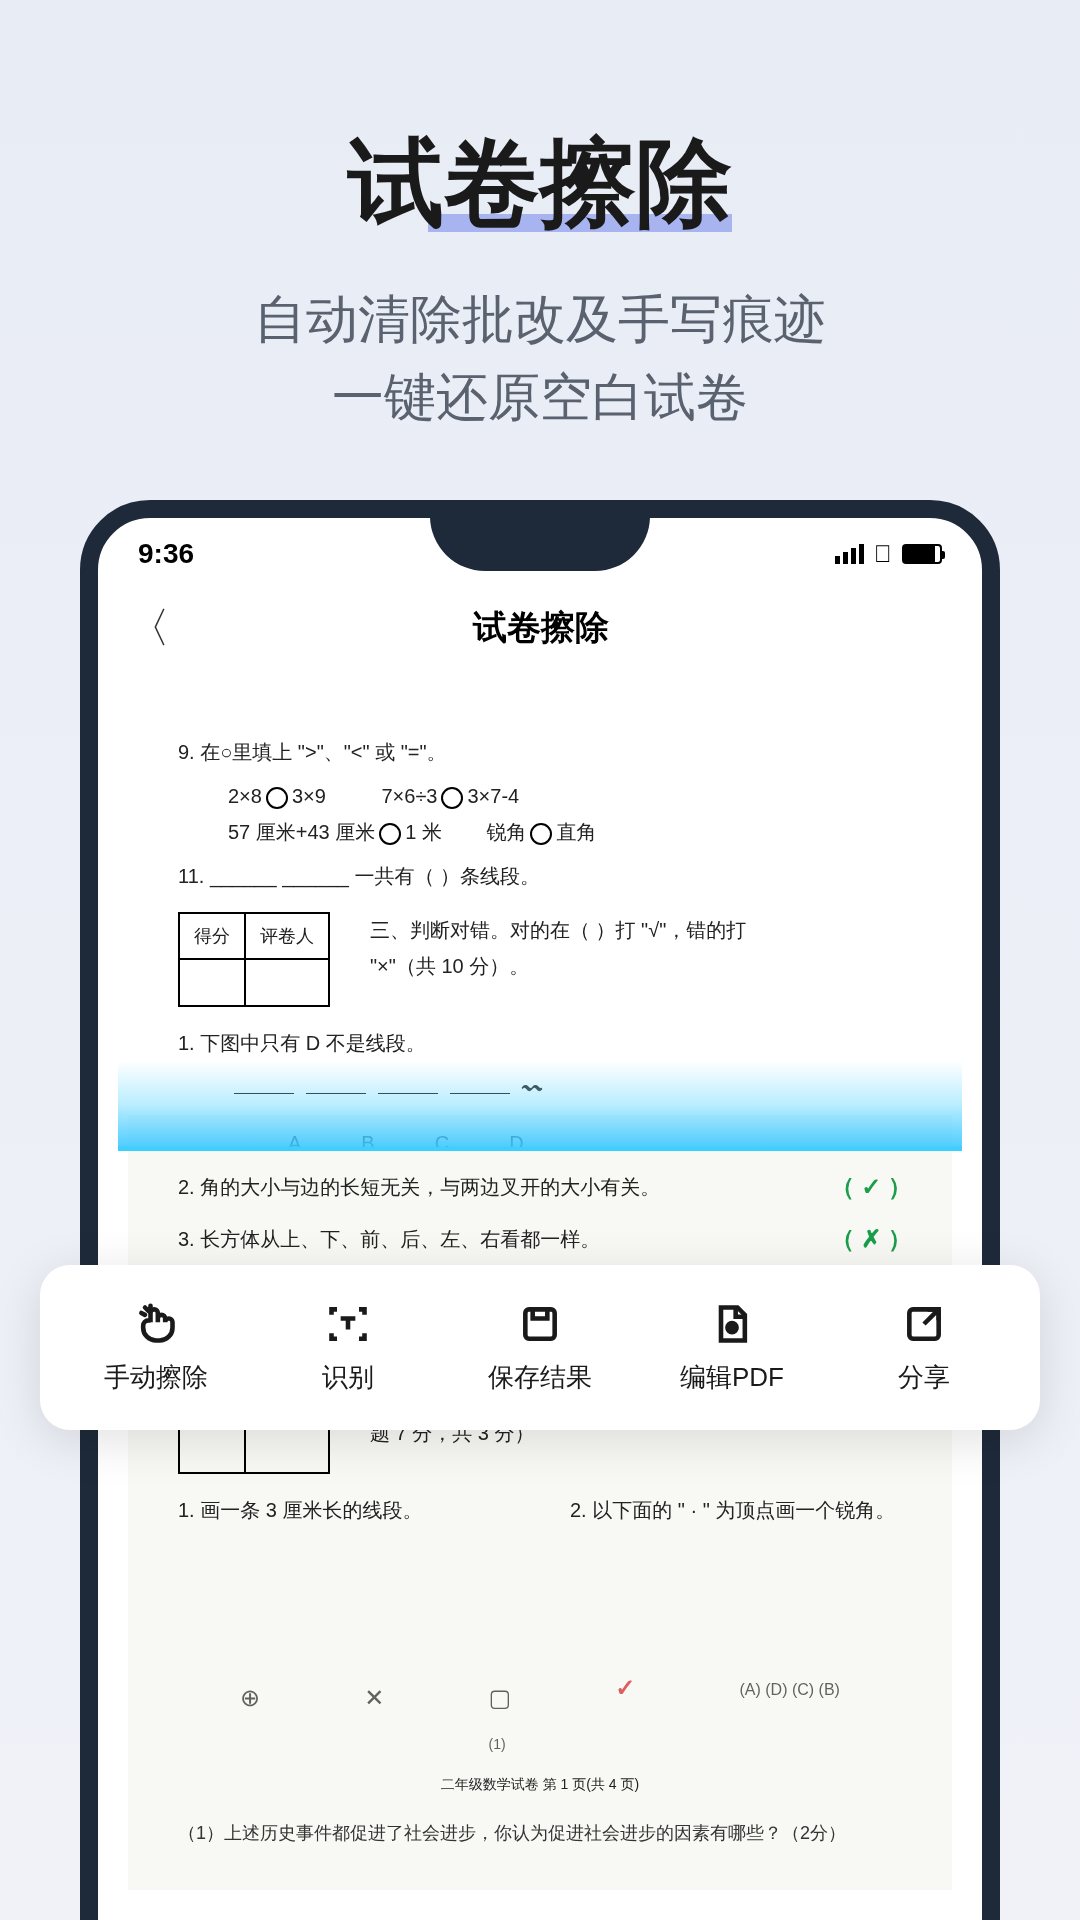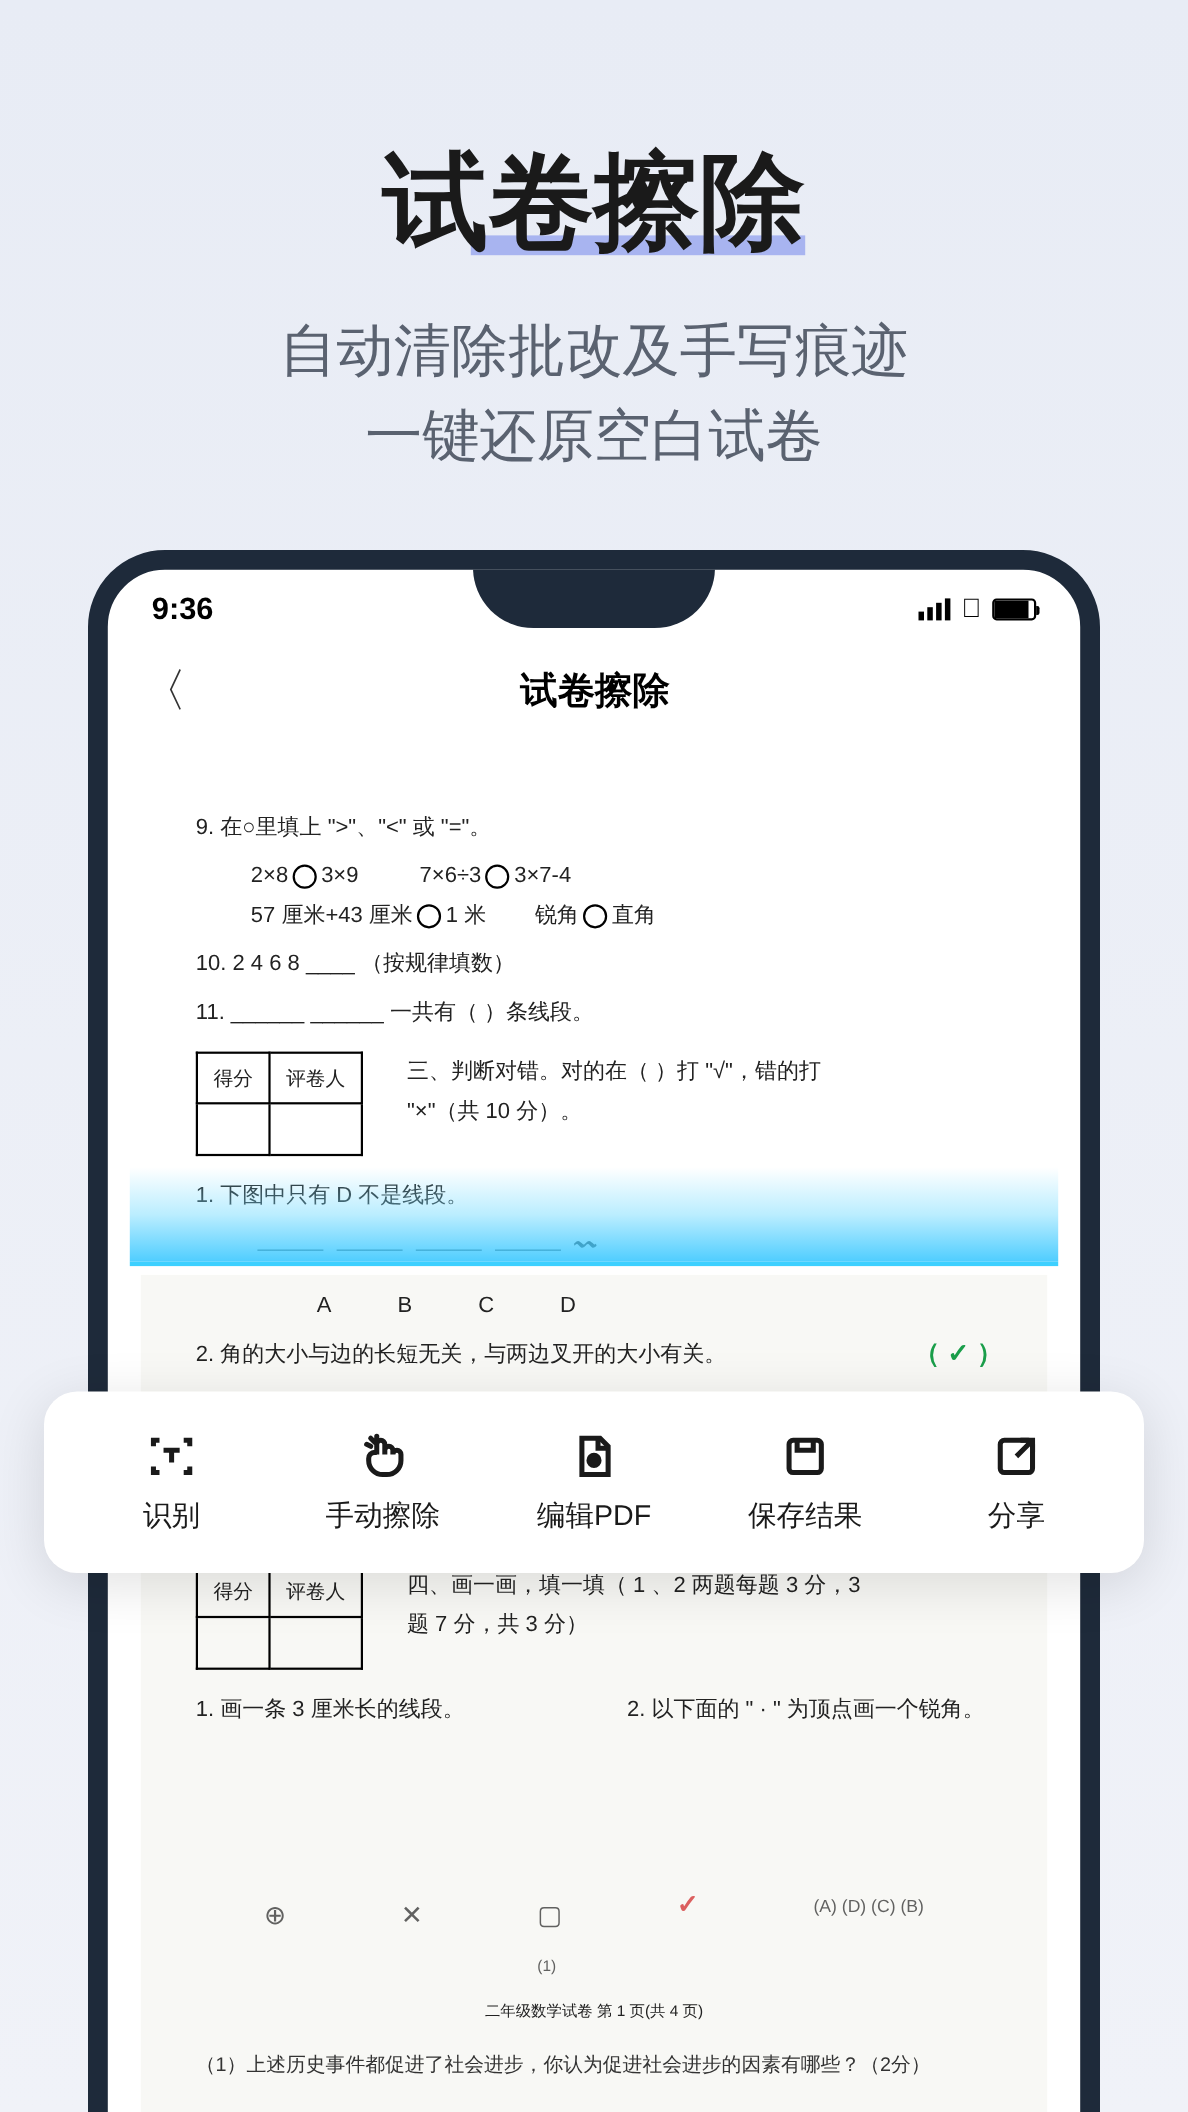--- a/index.html
+++ b/index.html
@@ -190,21 +190,20 @@
         <div class="sub">
           <span>2×8</span><span class="circle"></span><span>3×9</span>
           &nbsp;&nbsp;&nbsp;&nbsp;&nbsp;&nbsp;&nbsp;&nbsp;
           <span>7×6÷3</span><span class="circle"></span><span>3×7-4</span>
         </div>
         <div class="sub">
           <span>57 厘米+43 厘米</span><span class="circle"></span><span>1 米</span>
           &nbsp;&nbsp;&nbsp;&nbsp;&nbsp;&nbsp;
           <span>锐角</span><span class="circle"></span><span>直角</span>
         </div>
-        <div class="q">10.   2   4   6   8  ____  （按规律填数）</div>
         <div class="q">11.   ______   ______   一共有（    ）条线段。</div>
         <div style="display:flex; align-items:flex-start;">
           <table class="score-table">
             <tbody>
                 <tr>
                   <td>得分</td>
                   <td>评卷人</td>
                 </tr>
             <tr>
                   <td>&nbsp;</td>
@@ -268,56 +267,56 @@
         <div class="footer-q">（1）上述历史事件都促进了社会进步，你认为促进社会进步的因素有哪些？（2分）</div>
       </div>
     </div>
   </div>
 </div>
 
 <div class="bottom-bar">
   <div class="bb-item">
     <div class="bb-icon">
       <svg viewBox="0 0 24 24">
-          <path d="M3 7V4h3M21 7V4h-3M3 17v3h3M21 17v3h-3M8 9h8M12 9v6"></path>
-        </svg>
-    </div>
-    <div class="bb-label">识别</div>
-  </div>
-  <div class="bb-item">
-    <div class="bb-icon">
-      <svg viewBox="0 0 24 24">
           <path d="M9 11V6a2 2 0 014 0v5m0 0V9a2 2 0 014 0v2m0 0a2 2 0 014 0v3a7 7 0 01-7 7h-2a7 7 0 01-7-7v-1a3 3 0 013-3h1"></path>
           <path d="M6 3l2 2M4 6l2 1M9 2v2" stroke-linecap="round"></path>
         </svg>
     </div>
     <div class="bb-label">手动擦除</div>
+  </div>
+  <div class="bb-item">
+    <div class="bb-icon">
+      <svg viewBox="0 0 24 24">
+          <path d="M3 7V4h3M21 7V4h-3M3 17v3h3M21 17v3h-3M8 9h8M12 9v6"></path>
+        </svg>
+    </div>
+    <div class="bb-label">识别</div>
+  </div>
+  <div class="bb-item">
+    <div class="bb-icon">
+      <svg viewBox="0 0 24 24">
+          <rect x="4" y="4" width="16" height="16" rx="2"></rect>
+          <path d="M8 4v5h8V4"></path>
+        </svg>
+    </div>
+    <div class="bb-label">保存结果</div>
   </div>
   <div class="bb-item">
     <div class="bb-icon">
       <svg viewBox="0 0 24 24">
           <path d="M6 3h9l4 4v14H6z"></path>
           <path d="M14 3v5h5"></path>
           <circle cx="12" cy="14" r="2.5"></circle>
           <path d="M10 16l4-4M10 12l4 4"></path>
         </svg>
     </div>
     <div class="bb-label">编辑PDF</div>
   </div>
   <div class="bb-item">
     <div class="bb-icon">
       <svg viewBox="0 0 24 24">
           <rect x="4" y="4" width="16" height="16" rx="2"></rect>
-          <path d="M8 4v5h8V4"></path>
-        </svg>
-    </div>
-    <div class="bb-label">保存结果</div>
-  </div>
-  <div class="bb-item">
-    <div class="bb-icon">
-      <svg viewBox="0 0 24 24">
-          <rect x="4" y="4" width="16" height="16" rx="2"></rect>
           <path d="M14 4l6 0 0 6M20 4l-8 8"></path>
         </svg>
     </div>
     <div class="bb-label">分享</div>
   </div>
 </div>
 
 </body></html>

